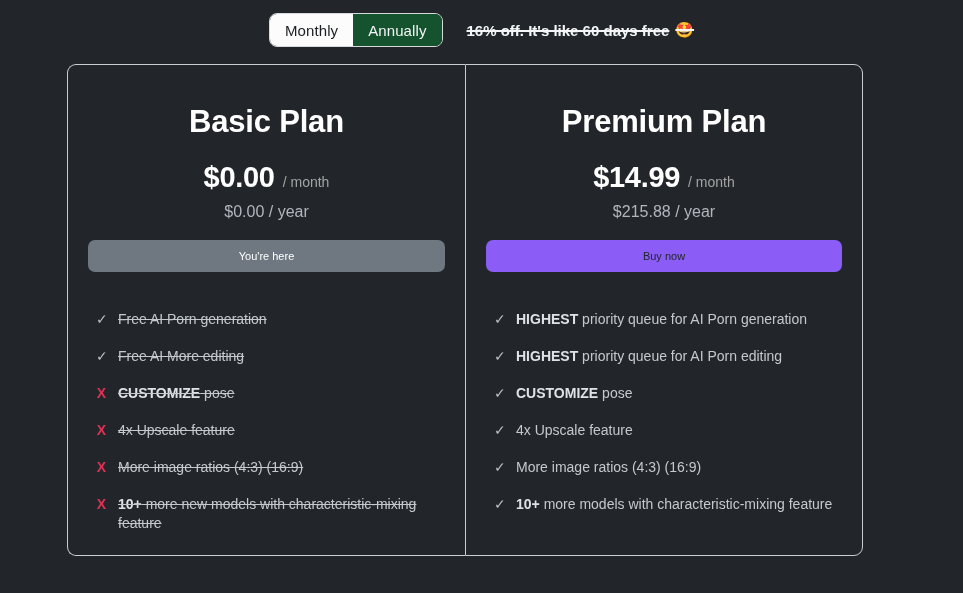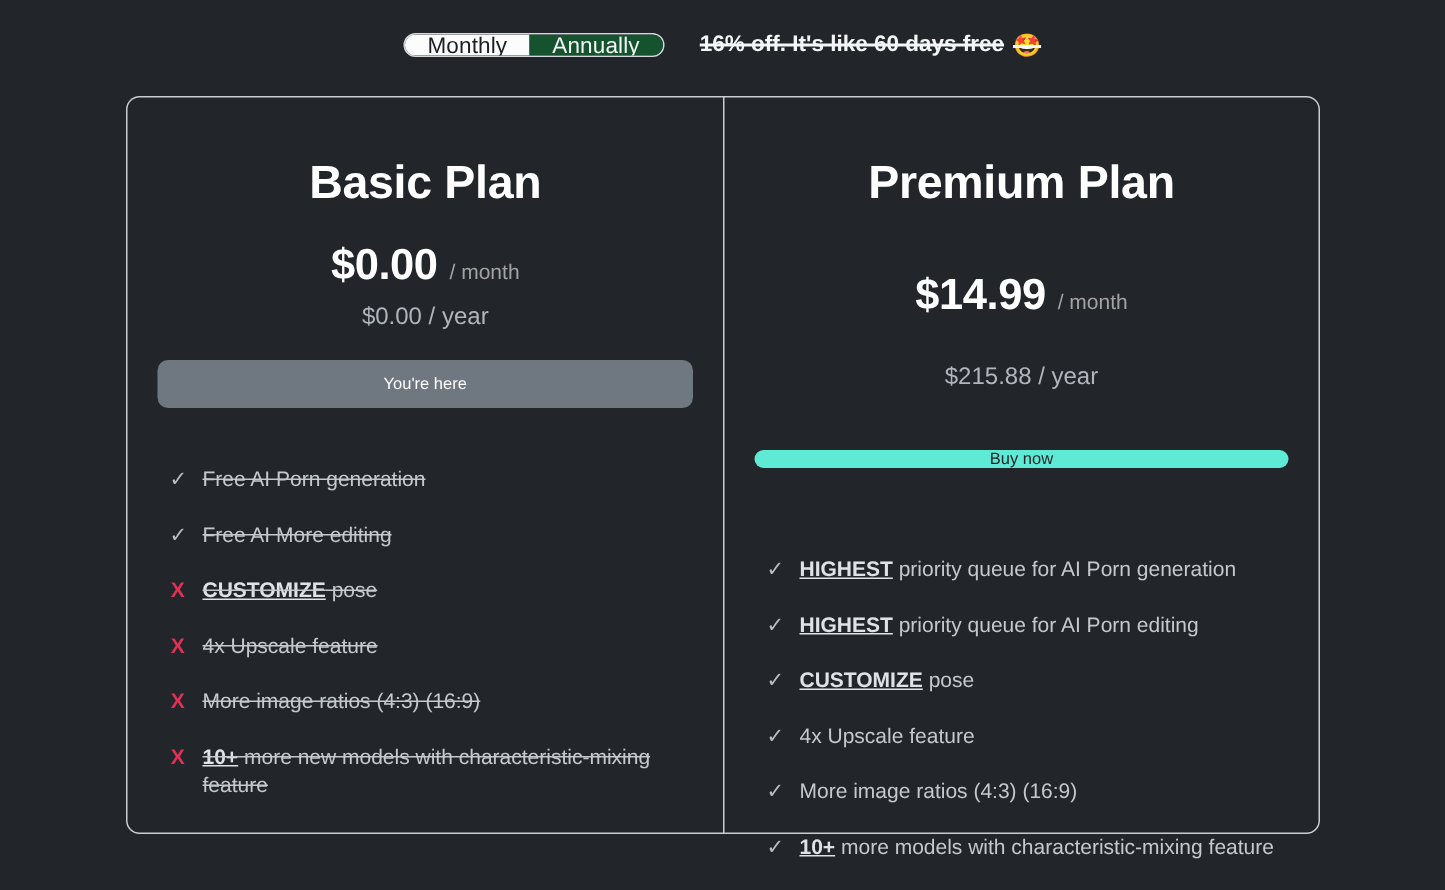--- a/index.html
+++ b/index.html
@@ -31,21 +31,21 @@
     width: 963px;
     height: 36px;
     display: flex;
     align-items: center;
     justify-content: center;
   }
 
   .toggle {
     display: flex;
     align-items: stretch;
-    height: 16px;
+    height: 34px;
     border-radius: 8px;
     overflow: hidden;
     border: 1px solid #d7dadd;
     background: #1f2327;
   }
 
   .toggle-opt {
     display: flex;
     align-items: center;
     justify-content: center;
@@ -69,51 +69,52 @@
   }
 
   .discount {
     margin-left: 24px;
     font-size: 15px;
     font-weight: bold;
     color: #f3f5f7;
     text-decoration: line-through;
     text-decoration-thickness: 2px;
     display: flex;
+    align-items: center;
     gap: 6px;
     white-space: nowrap;
   }
 
   .discount .emoji {
     font-size: 15px;
     text-decoration: none;
     display: inline-block;
   }
 
   
   .cards {
     position: absolute;
     top: 64px;
-    left: 84px;
+    left: 67px;
     display: flex;
     align-items: stretch;
   }
 
   .card {
     width: 398px;
     height: 492px;
     border: 1px solid #c9ced4;
     background: #22262a;
     padding: 26px 20px 20px 20px;
     display: flex;
     flex-direction: column;
   }
 
   .card.left  { border-radius: 9px 0 0 9px; border-right: none; }
-  .card.right { border-radius: 0 9px 9px 0; gap: 20px; }
+  .card.right { border-radius: 0 9px 9px 0; }
 
   .plan-name {
     text-align: center;
     font-size: 31px;
     font-weight: bold;
     color: #ffffff;
     letter-spacing: -0.2px;
     line-height: 1.2;
     margin-top: 12px;
   }
@@ -159,21 +160,21 @@
     font-family: "Liberation Sans", sans-serif;
     cursor: pointer;
   }
 
   .cta.here {
     background: #6f7880;
     color: #ffffff;
   }
 
   .cta.buy {
-    background: #5eead4;
+    background: #8b5cf6;
     color: #22262a;
   }
 
   .features {
     margin-top: 38px;
     display: flex;
     flex-direction: column;
     gap: 18px;
     padding: 0 8px;
   }
@@ -200,21 +201,20 @@
   .feature .txt { flex: 1 1 auto; }
 
   .feature.disabled .txt {
     text-decoration: line-through;
     text-decoration-thickness: 1px;
     color: #c4c9cf;
   }
 
   .feature .em {
     font-weight: bold;
-    text-decoration: underline;
     color: #dfe3e7;
   }
 
   .feature.disabled .em {
     color: #dfe3e7;
   }
 </style>
 </head>
 <body>
 

